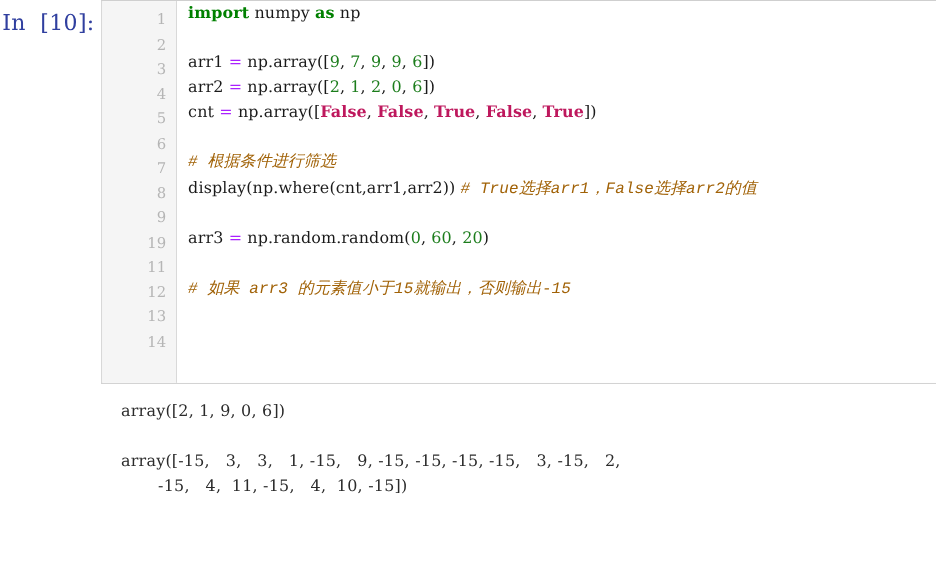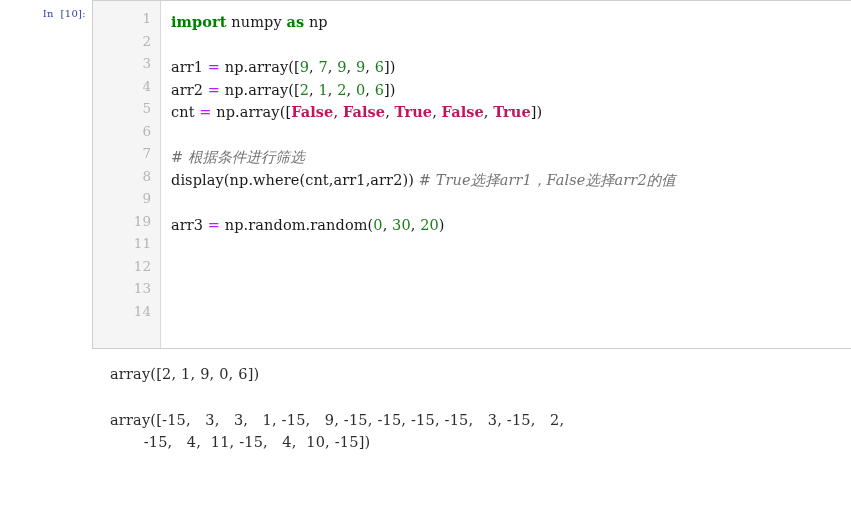--- a/index.html
+++ b/index.html
@@ -27,21 +27,21 @@
   }
 
   .prompt {
     width: 92px;
     min-width: 92px;
     box-sizing: border-box;
     padding-top: 8px;
     padding-right: 6px;
     text-align: right;
     font-family: "DejaVu Serif", serif;
-    font-size: 10px;
+    font-size: 20px;
     color: #303f9f;
     letter-spacing: 0.3px;
     white-space: pre;
     user-select: none;
   }
 
   .input-area {
     flex: 1;
     border: 1px solid #cfcfcf;
     border-right: none;
@@ -67,41 +67,41 @@
   .gutter .lineno {
     font-family: "DejaVu Serif", serif;
     font-size: 13.5px;
     line-height: 22.5px;
     color: #b5b5b5;
   }
 
   .code {
     flex: 1;
     background: #ffffff;
-    padding-top: 10px;
+    padding-top: 0;
     padding-left: 10px;
     padding-right: 4px;
     box-sizing: border-box;
     overflow: hidden;
   }
 
   .code .line {
     font-family: "DejaVu Serif", serif;
     font-size: 14.5px;
     line-height: 22.5px;
     color: #1a1a1a;
     white-space: pre;
     letter-spacing: 0.1px;
   }
 
   .tok-kw      { color: #008000; font-weight: bold; }
   .tok-builtin { color: #be185d; font-weight: bold; }
   .tok-op      { color: #aa22ff; }
   .tok-num     { color: #1c7d1c; }
-  .tok-comment { color: #737373; font-style: italic; }
+  .tok-comment { color: #a16207; font-style: italic; font-family: Liberation Mono, monospace; }
   .tok-plain   { color: #1a1a1a; }
 
   
   .out-row {
     display: flex;
     align-items: flex-start;
     width: 851px;
   }
   .out-prompt {
     width: 92px;
@@ -158,22 +158,23 @@
       <div class="code">
           <div class="line"><span class="tok-kw">import</span><span class="tok-plain"> numpy </span><span class="tok-kw">as</span><span class="tok-plain"> np</span></div>
           <div class="line">&nbsp;</div>
           <div class="line"><span class="tok-plain">arr1 </span><span class="tok-op">=</span><span class="tok-plain"> np.array([</span><span class="tok-num">9</span><span class="tok-plain">, </span><span class="tok-num">7</span><span class="tok-plain">, </span><span class="tok-num">9</span><span class="tok-plain">, </span><span class="tok-num">9</span><span class="tok-plain">, </span><span class="tok-num">6</span><span class="tok-plain">])</span></div>
           <div class="line"><span class="tok-plain">arr2 </span><span class="tok-op">=</span><span class="tok-plain"> np.array([</span><span class="tok-num">2</span><span class="tok-plain">, </span><span class="tok-num">1</span><span class="tok-plain">, </span><span class="tok-num">2</span><span class="tok-plain">, </span><span class="tok-num">0</span><span class="tok-plain">, </span><span class="tok-num">6</span><span class="tok-plain">])</span></div>
           <div class="line"><span class="tok-plain">cnt </span><span class="tok-op">=</span><span class="tok-plain"> np.array([</span><span class="tok-builtin">False</span><span class="tok-plain">, </span><span class="tok-builtin">False</span><span class="tok-plain">, </span><span class="tok-builtin">True</span><span class="tok-plain">, </span><span class="tok-builtin">False</span><span class="tok-plain">, </span><span class="tok-builtin">True</span><span class="tok-plain">])</span></div>
           <div class="line">&nbsp;</div>
           <div class="line"><span class="tok-comment"># 根据条件进行筛选</span></div>
           <div class="line"><span class="tok-plain">display(np.where(cnt,arr1,arr2)) </span><span class="tok-comment"># True选择arr1，False选择arr2的值</span></div>
           <div class="line">&nbsp;</div>
-          <div class="line"><span class="tok-plain">arr3 </span><span class="tok-op">=</span><span class="tok-plain"> np.random.random(</span><span class="tok-num">0</span><span class="tok-plain">, </span><span class="tok-num">30</span><span class="tok-plain">, </span><span class="tok-num">20</span><span class="tok-plain">)</span></div>
-          <div class="line">&nbsp;</div>
+          <div class="line"><span class="tok-plain">arr3 </span><span class="tok-op">=</span><span class="tok-plain"> np.random.random(</span><span class="tok-num">0</span><span class="tok-plain">, </span><span class="tok-num">60</span><span class="tok-plain">, </span><span class="tok-num">20</span><span class="tok-plain">)</span></div>
+          <div class="line">&nbsp;</div>
+          <div class="line"><span class="tok-comment"># 如果 arr3 的元素值小于15就输出，否则输出-15</span></div>
         </div>
     </div>
   </div>
 
   <div class="spacer-14"></div>
 
   <div id="outputs">
       <div class="out-row">
         <div class="out-prompt"></div>
         <div class="out-body">

